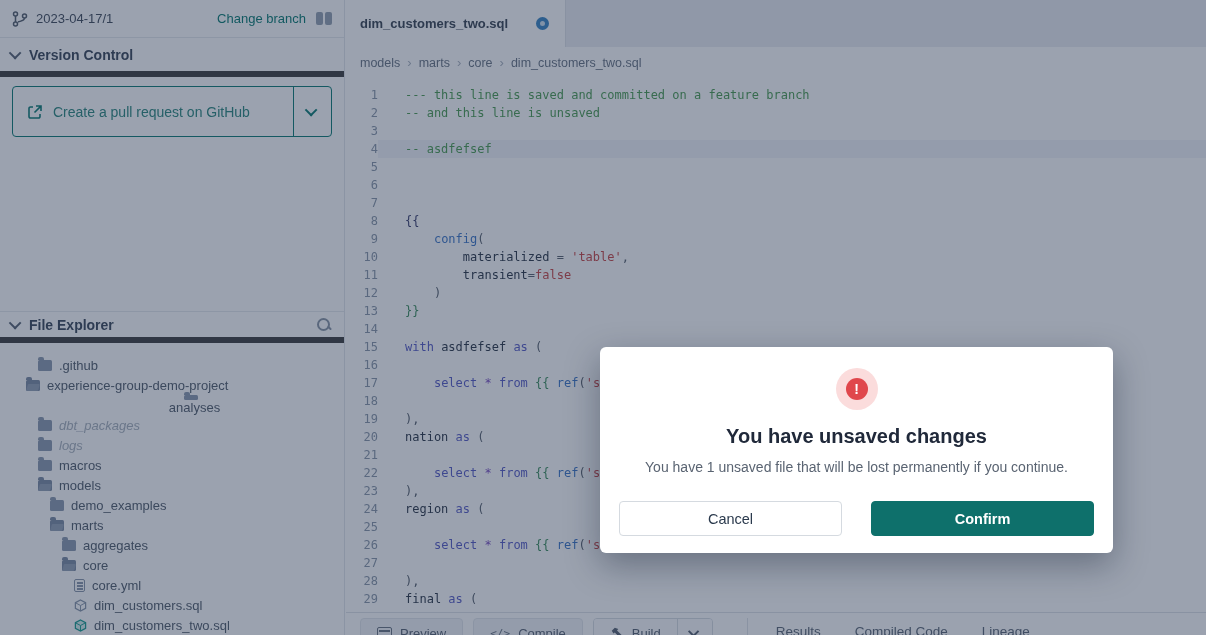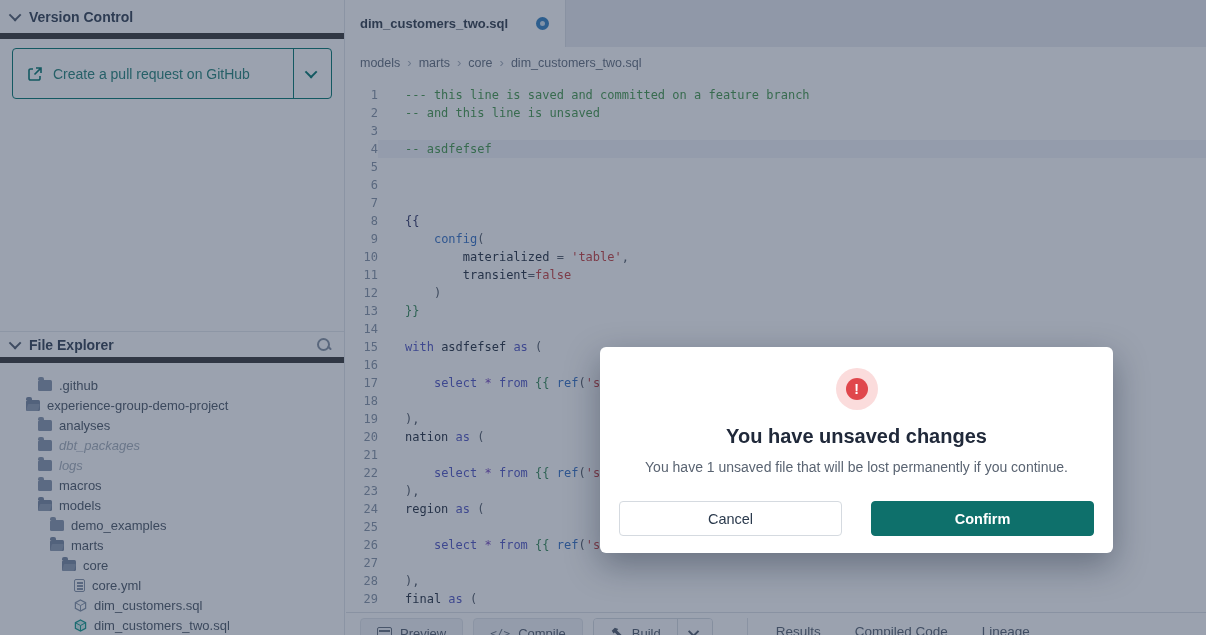--- a/index.html
+++ b/index.html
@@ -119,20 +119,36 @@
   .btn.cancel { background:#fff; border:1px solid #d5dae0; color:#2b3a4d; }
   .btn.confirm { background:#0e706b; border:1px solid #0e706b; color:#fff; font-weight:bold; }
 </style>
 </head>
 <body>
 
 <div class="app">
 
   <div class="sidebar">
 
+    <div class="branch-bar">
+      <svg width="16" height="16" viewBox="0 0 16 16">
+        <circle cx="3.5" cy="3" r="2" fill="none" stroke="#57616e" stroke-width="1.5"></circle>
+        <circle cx="3.5" cy="13" r="2" fill="none" stroke="#57616e" stroke-width="1.5"></circle>
+        <circle cx="12.5" cy="5" r="2" fill="none" stroke="#57616e" stroke-width="1.5"></circle>
+        <path d="M3.5 5v6M12.5 7c0 3-4 3-6.5 4" fill="none" stroke="#57616e" stroke-width="1.5"></path>
+      </svg>
+      <span class="branch-name">2023-04-17/1</span>
+      <span class="branch-right">
+        <span class="change-branch">Change branch</span>
+        <span class="book-icon">
+            <span></span>
+            <span></span>
+          </span>
+      </span>
+    </div>
 
     <div class="section-header">
       <span class="chev"></span>
       <span class="section-title">Version Control</span>
     </div>
 
     <div class="pr-area">
       <div class="pr-button">
         <span class="pr-main">
           <svg width="16" height="16" viewBox="0 0 16 16">
@@ -157,21 +173,21 @@
 
     <div class="file-tree" id="file-tree">
         <div class="tree-row" style="padding-left: 38px;">
           <span class="ic folder"></span>
           <span class="tree-label">.github</span>
         </div>
         <div class="tree-row" style="padding-left: 26px;">
           <span class="ic folder open"></span>
           <span class="tree-label">experience-group-demo-project</span>
         </div>
-        <div class="tree-row" style="padding-left: 38px;">
+        <div class="tree-row" style="padding-left: 38px; flex-direction: column;">
           <span class="ic folder"></span>
           <span class="tree-label">analyses</span>
         </div>
         <div class="tree-row muted" style="padding-left: 38px;">
           <span class="ic folder"></span>
           <span class="tree-label">dbt_packages</span>
         </div>
         <div class="tree-row muted" style="padding-left: 38px;">
           <span class="ic folder"></span>
           <span class="tree-label">logs</span>
@@ -184,20 +200,24 @@
           <span class="ic folder open"></span>
           <span class="tree-label">models</span>
         </div>
         <div class="tree-row" style="padding-left: 50px;">
           <span class="ic folder"></span>
           <span class="tree-label">demo_examples</span>
         </div>
         <div class="tree-row" style="padding-left: 50px;">
           <span class="ic folder open"></span>
           <span class="tree-label">marts</span>
+        </div>
+        <div class="tree-row" style="padding-left: 62px;">
+          <span class="ic folder"></span>
+          <span class="tree-label">aggregates</span>
         </div>
         <div class="tree-row" style="padding-left: 62px;">
           <span class="ic folder open"></span>
           <span class="tree-label">core</span>
         </div>
         <div class="tree-row" style="padding-left: 74px;">
           <span class="ic filedoc"></span>
           <span class="tree-label">core.yml</span>
         </div>
         <div class="tree-row" style="padding-left: 74px;">

